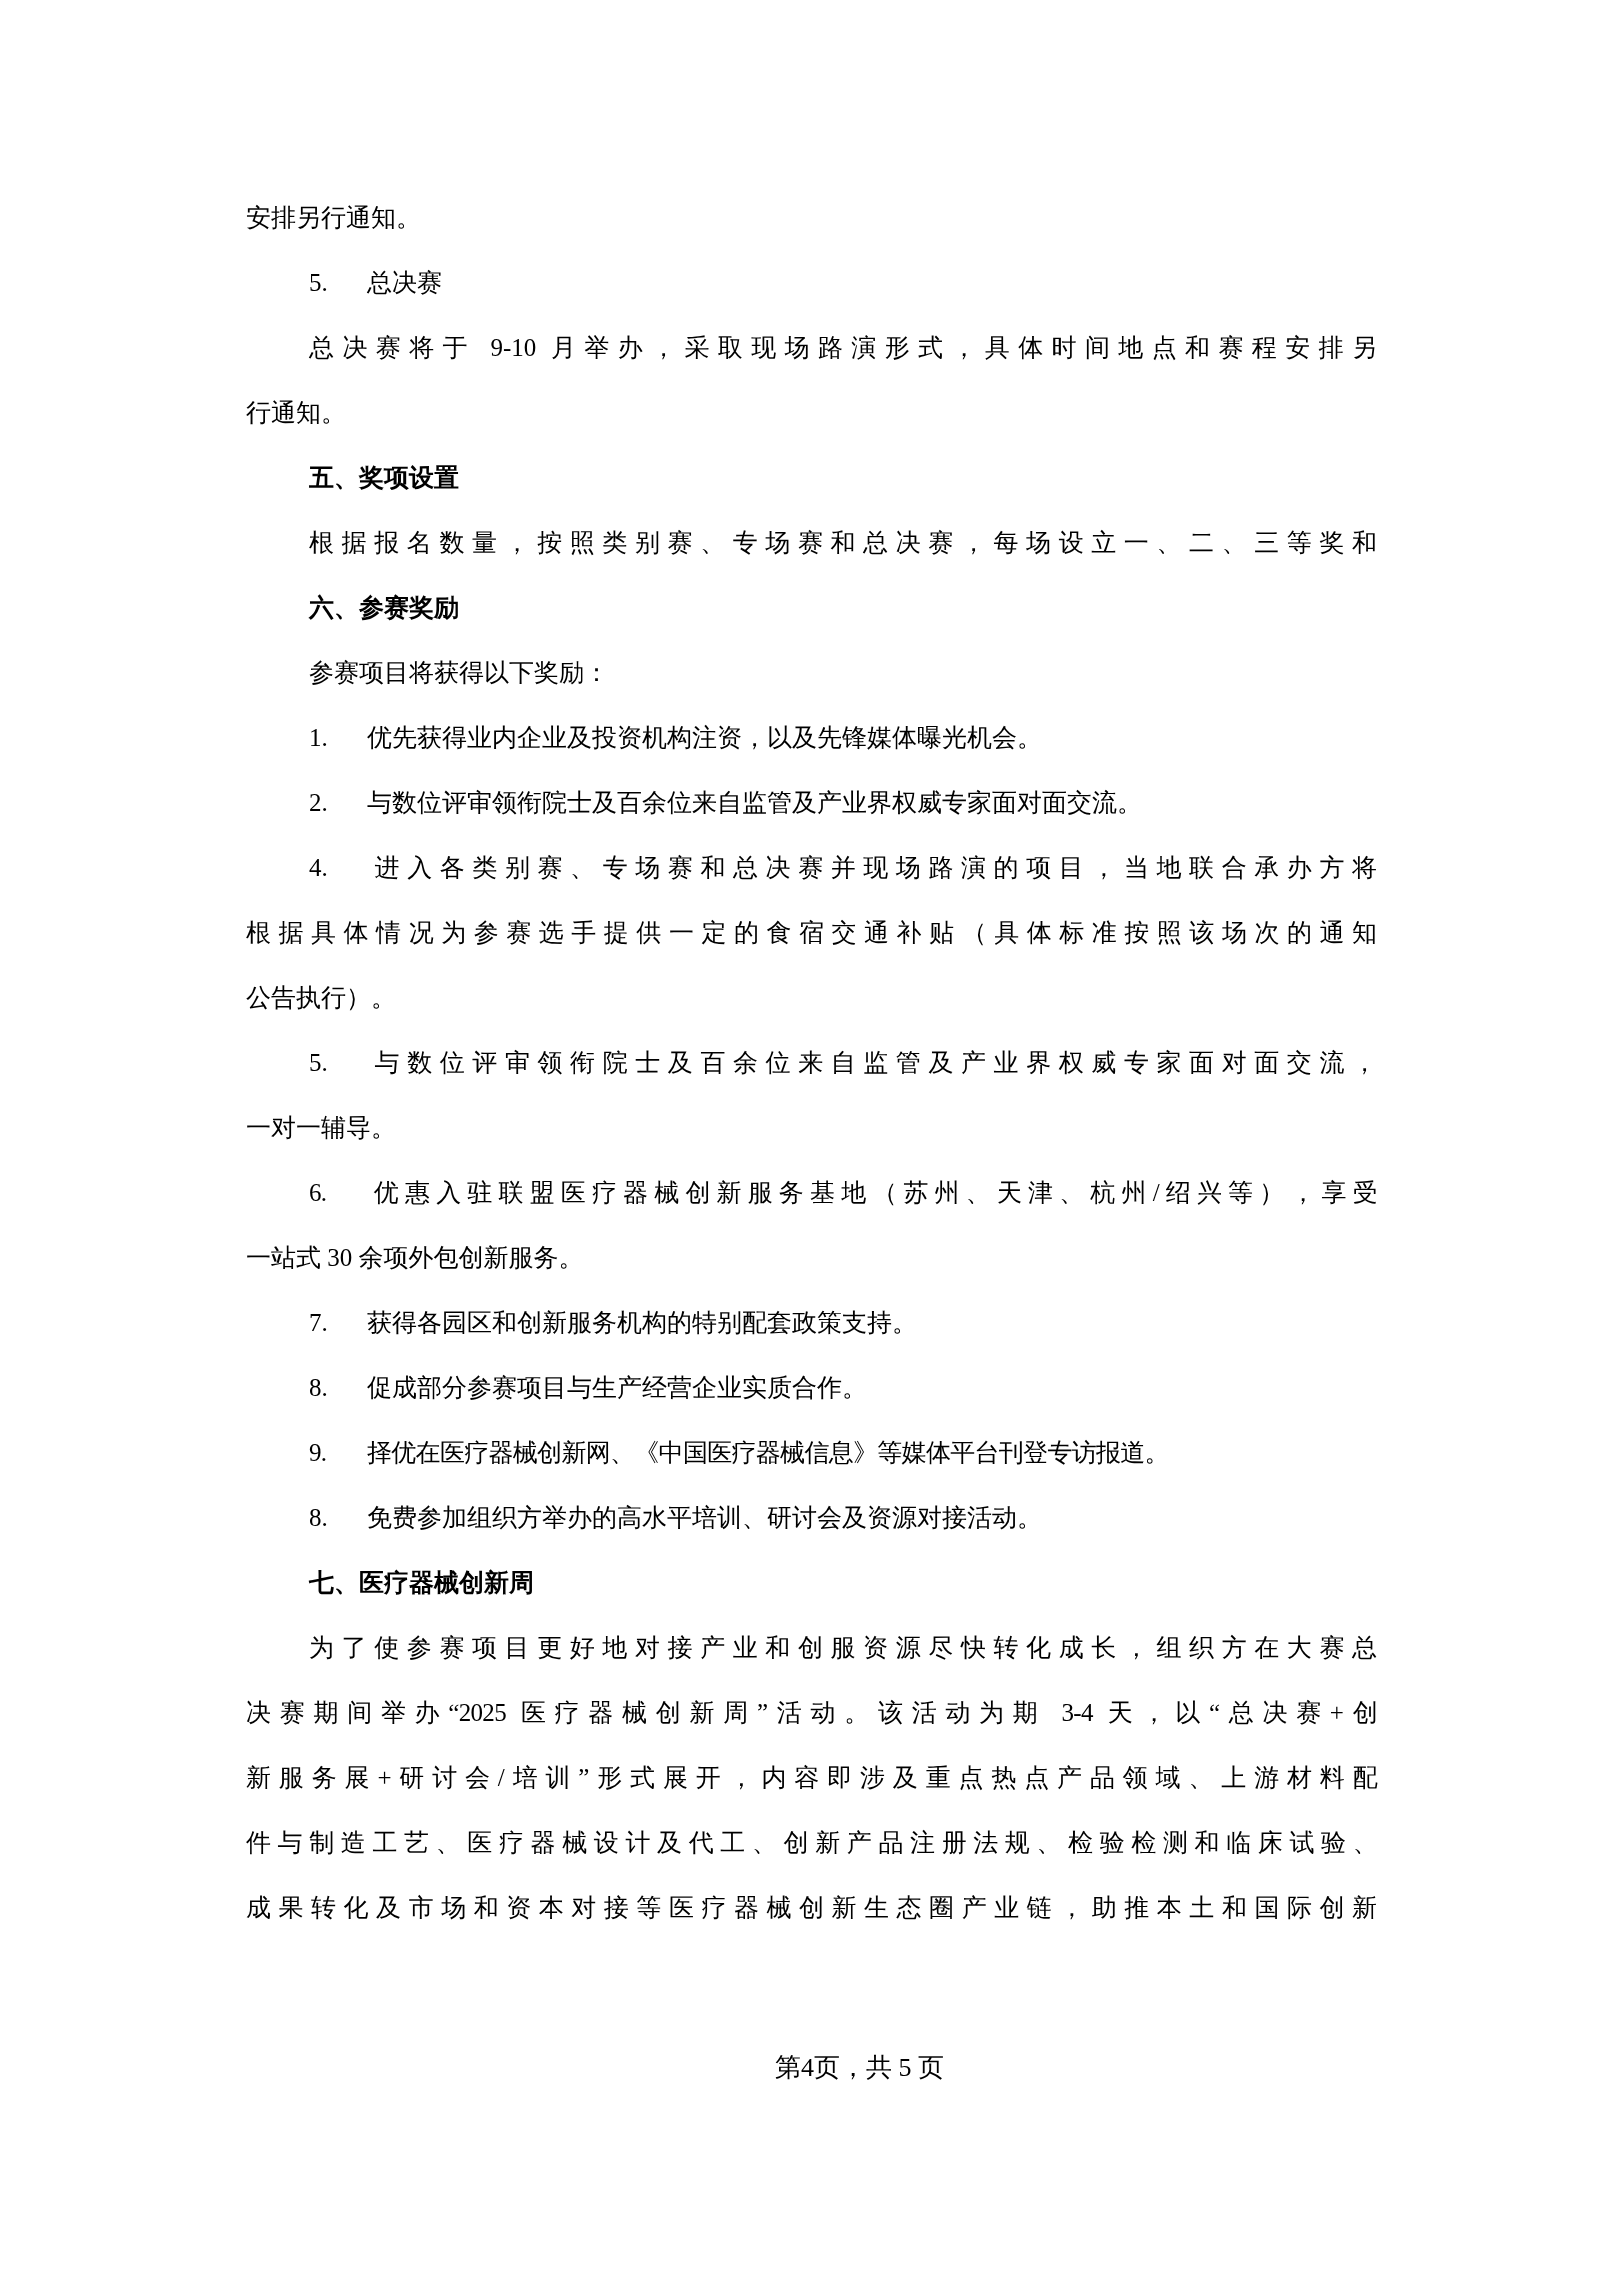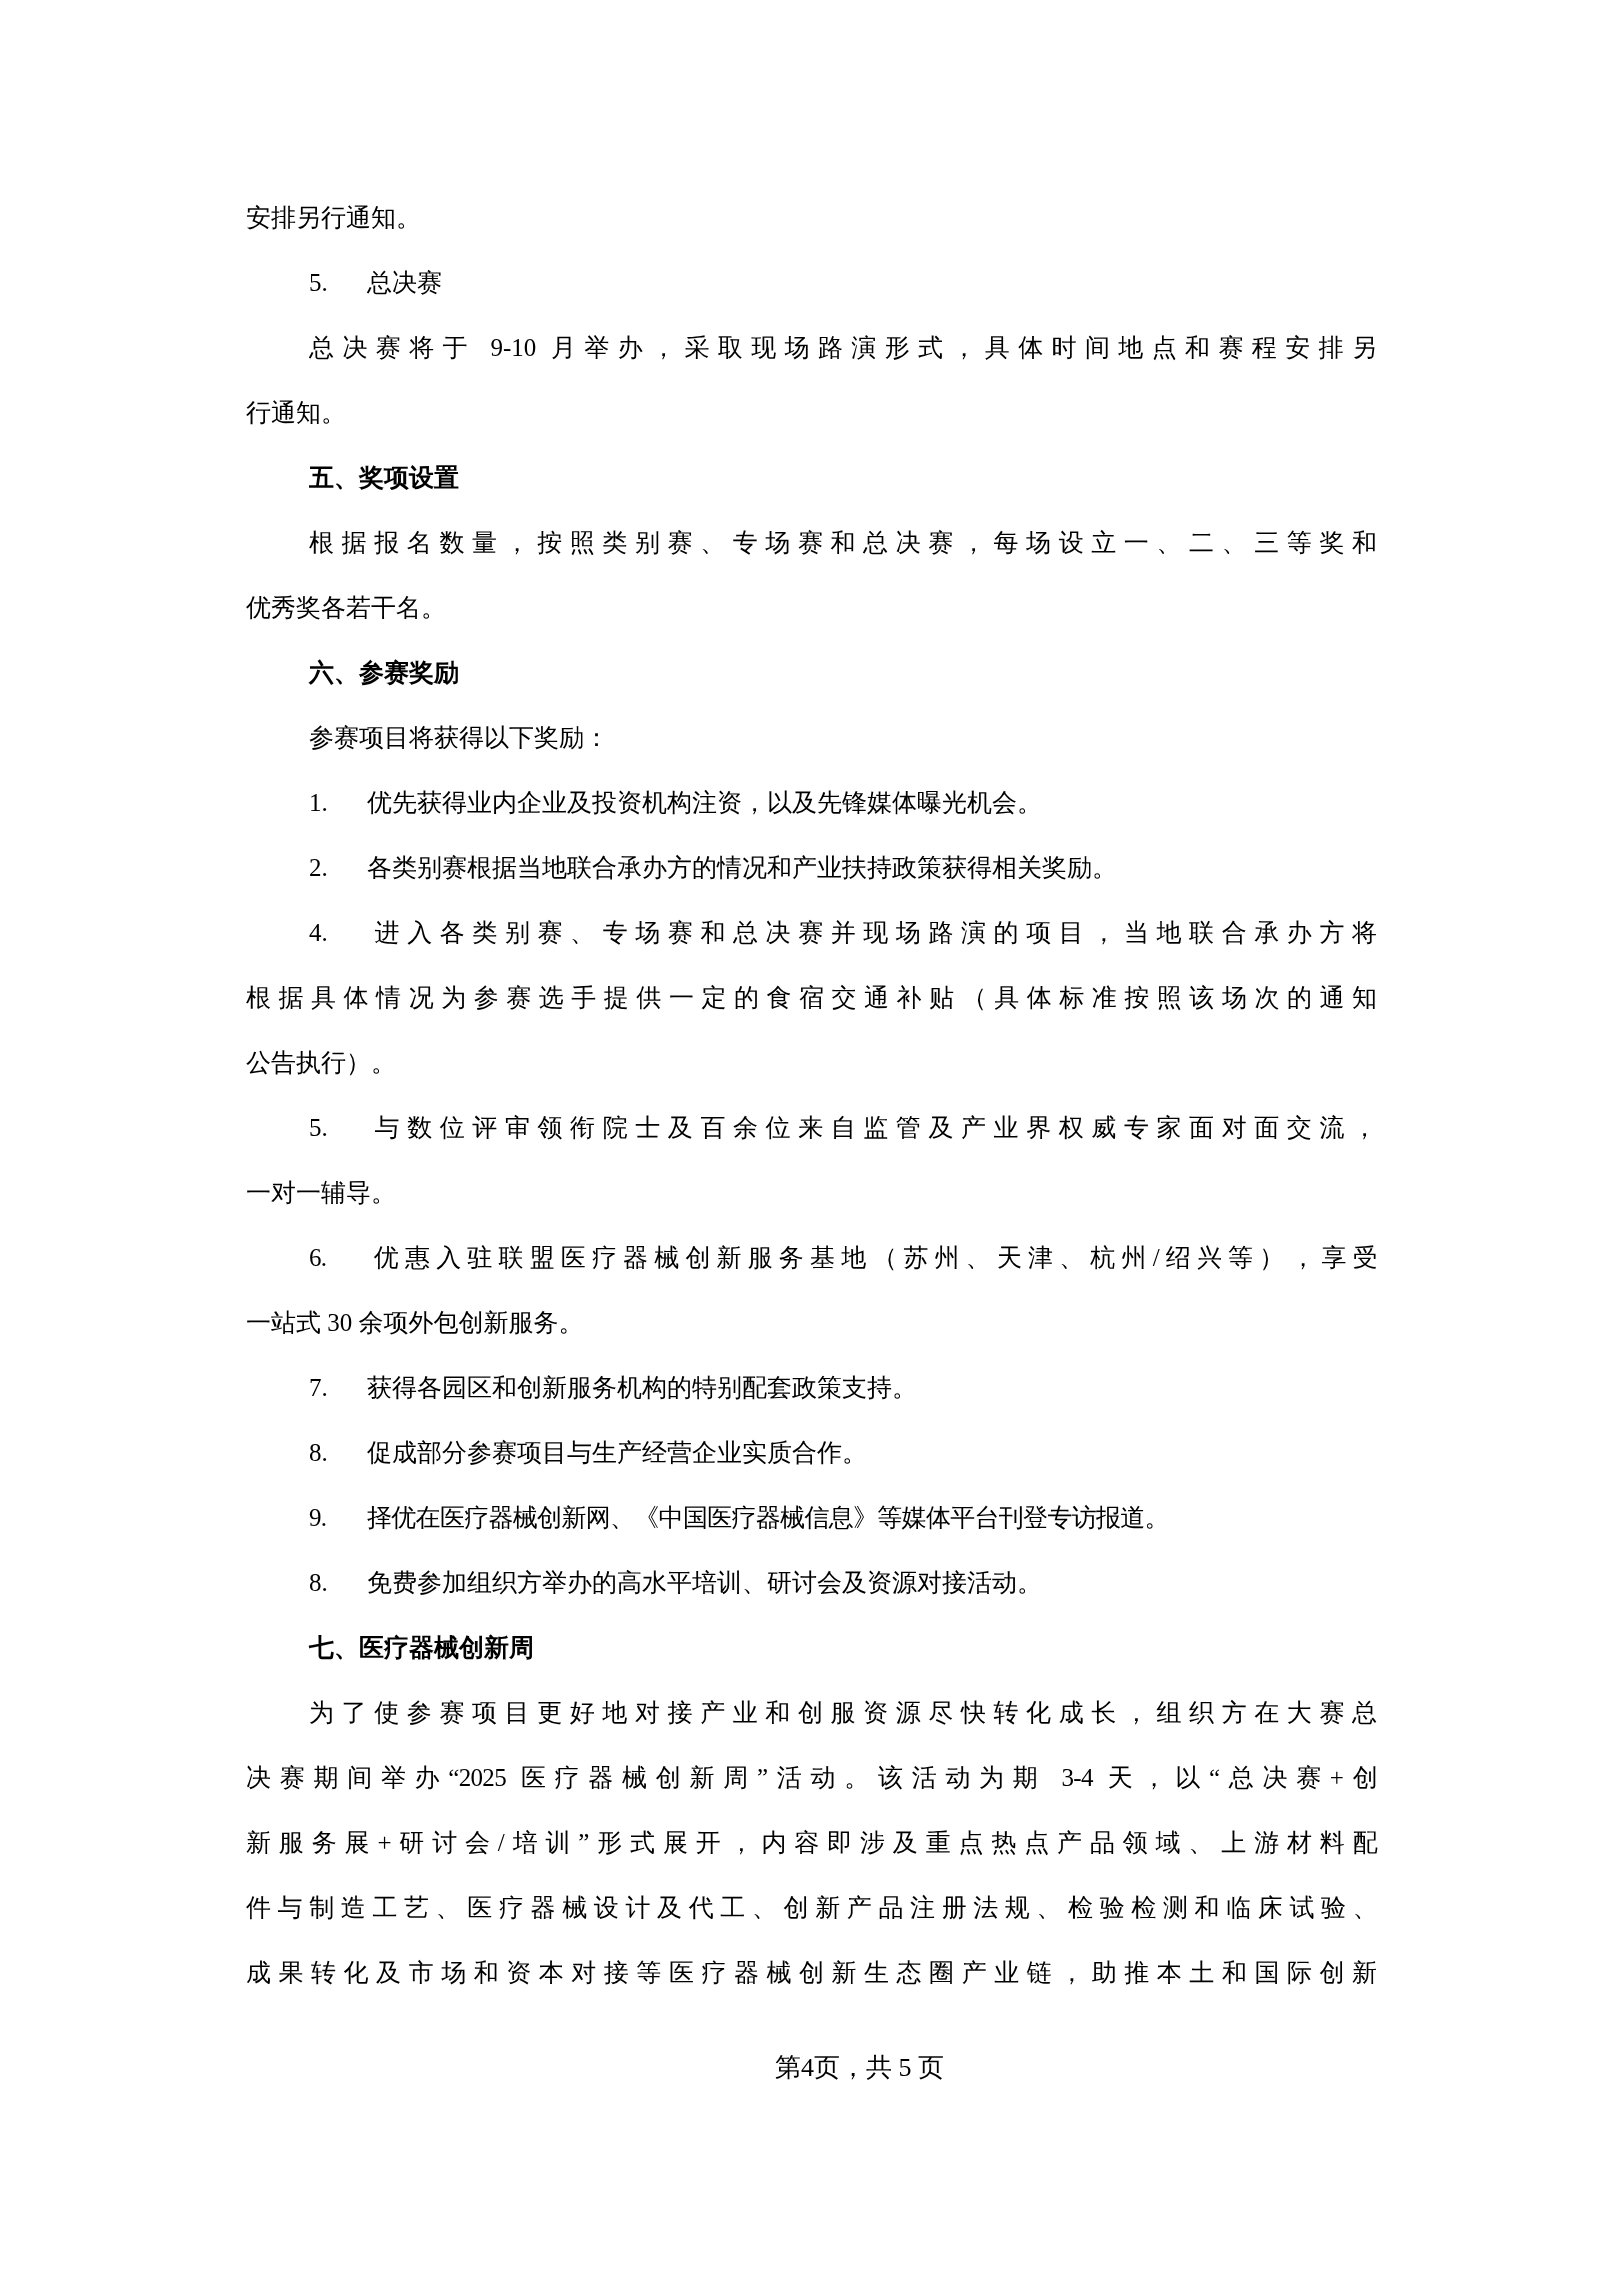--- a/index.html
+++ b/index.html
@@ -58,25 +58,24 @@
 <body>
 
 <div class="page">
   <div class="content">
       <div class="line body indent-none">安排另行通知。</div>
       <div class="line body indent-list"><span class="num">5.</span><span>总决赛</span></div>
       <div class="line body indent-first justify">总决赛将于 9-10 月举办，采取现场路演形式，具体时间地点和赛程安排另</div>
       <div class="line body indent-none">行通知。</div>
       <div class="line heading indent-first">五、奖项设置</div>
       <div class="line body indent-first justify">根据报名数量，按照类别赛、专场赛和总决赛，每场设立一、二、三等奖和</div>
-      <div class="line body indent-none">优秀奖各若干名。</div>
       <div class="line heading indent-first">六、参赛奖励</div>
       <div class="line body indent-first">参赛项目将获得以下奖励：</div>
       <div class="line body indent-list"><span class="num">1.</span><span>优先获得业内企业及投资机构注资，以及先锋媒体曝光机会。</span></div>
-      <div class="line body indent-list"><span class="num">2.</span><span>各类别赛根据当地联合承办方的情况和产业扶持政策获得相关奖励。</span></div>
+      <div class="line body indent-list"><span class="num">2.</span><span>与数位评审领衔院士及百余位来自监管及产业界权威专家面对面交流。</span></div>
       <div class="line body indent-list justify"><span class="num">4.</span><span>进入各类别赛、专场赛和总决赛并现场路演的项目，当地联合承办方将</span></div>
       <div class="line body indent-none justify">根据具体情况为参赛选手提供一定的食宿交通补贴（具体标准按照该场次的通知</div>
       <div class="line body indent-none">公告执行）。</div>
       <div class="line body indent-list justify"><span class="num">5.</span><span>与数位评审领衔院士及百余位来自监管及产业界权威专家面对面交流，</span></div>
       <div class="line body indent-none">一对一辅导。</div>
       <div class="line body indent-list justify" style="letter-spacing: -0.7px;"><span class="num">6.</span><span>优惠入驻联盟医疗器械创新服务基地（苏州、天津、杭州/绍兴等），享受</span></div>
       <div class="line body indent-none">一站式 30 余项外包创新服务。</div>
       <div class="line body indent-list"><span class="num">7.</span><span>获得各园区和创新服务机构的特别配套政策支持。</span></div>
       <div class="line body indent-list"><span class="num">8.</span><span>促成部分参赛项目与生产经营企业实质合作。</span></div>
       <div class="line body indent-list" style="letter-spacing: -0.7px;"><span class="num">9.</span><span>择优在医疗器械创新网、《中国医疗器械信息》等媒体平台刊登专访报道。</span></div>

